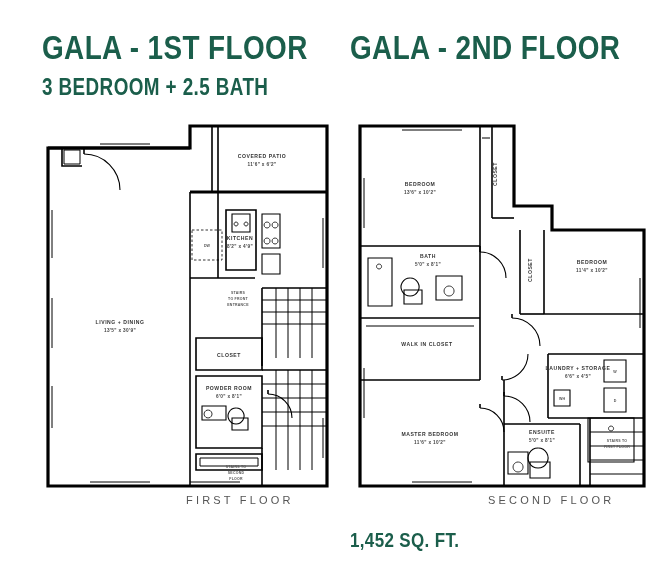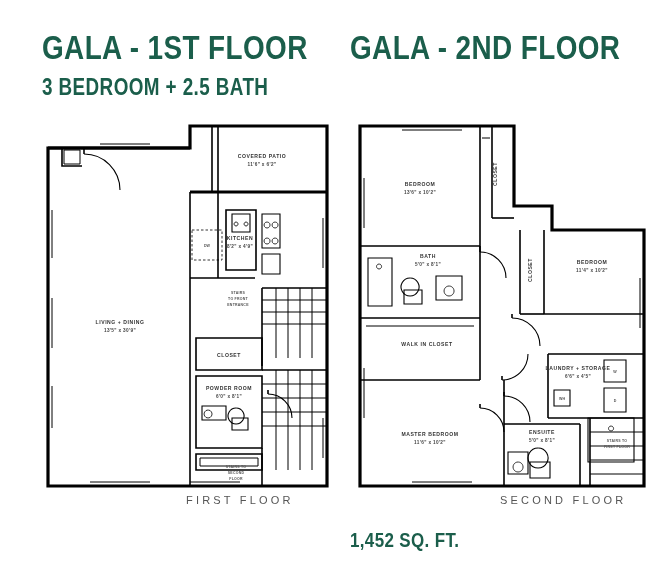--- a/index.html
+++ b/index.html
@@ -56,21 +56,21 @@
   }
   .caption {
     position: absolute;
     color: #555555;
     font-size: 11px;
     letter-spacing: 3.2px;
     font-weight: normal;
     white-space: nowrap;
   }
   #caption-floor1 { left: 186px; top: 494px; }
-  #caption-floor2 { left: 500px; top: 494px; }
+  #caption-floor2 { left: 488px; top: 494px; }
   svg { display: block; }
   .wall { fill: none; stroke: #000; stroke-width: 3.2; }
   .wall-thin { fill: none; stroke: #000; stroke-width: 1.6; }
   .wall-hair { fill: none; stroke: #000; stroke-width: 1; }
   .fix { fill: none; stroke: #000; stroke-width: 1.1; }
   .fix-light { fill: none; stroke: #000; stroke-width: 0.8; }
   .dash { fill: none; stroke: #000; stroke-width: 0.8; stroke-dasharray: 2.5 2; }
   .rmlabel {
     font-family: "Liberation Sans", sans-serif;
     font-size: 5.1px;

